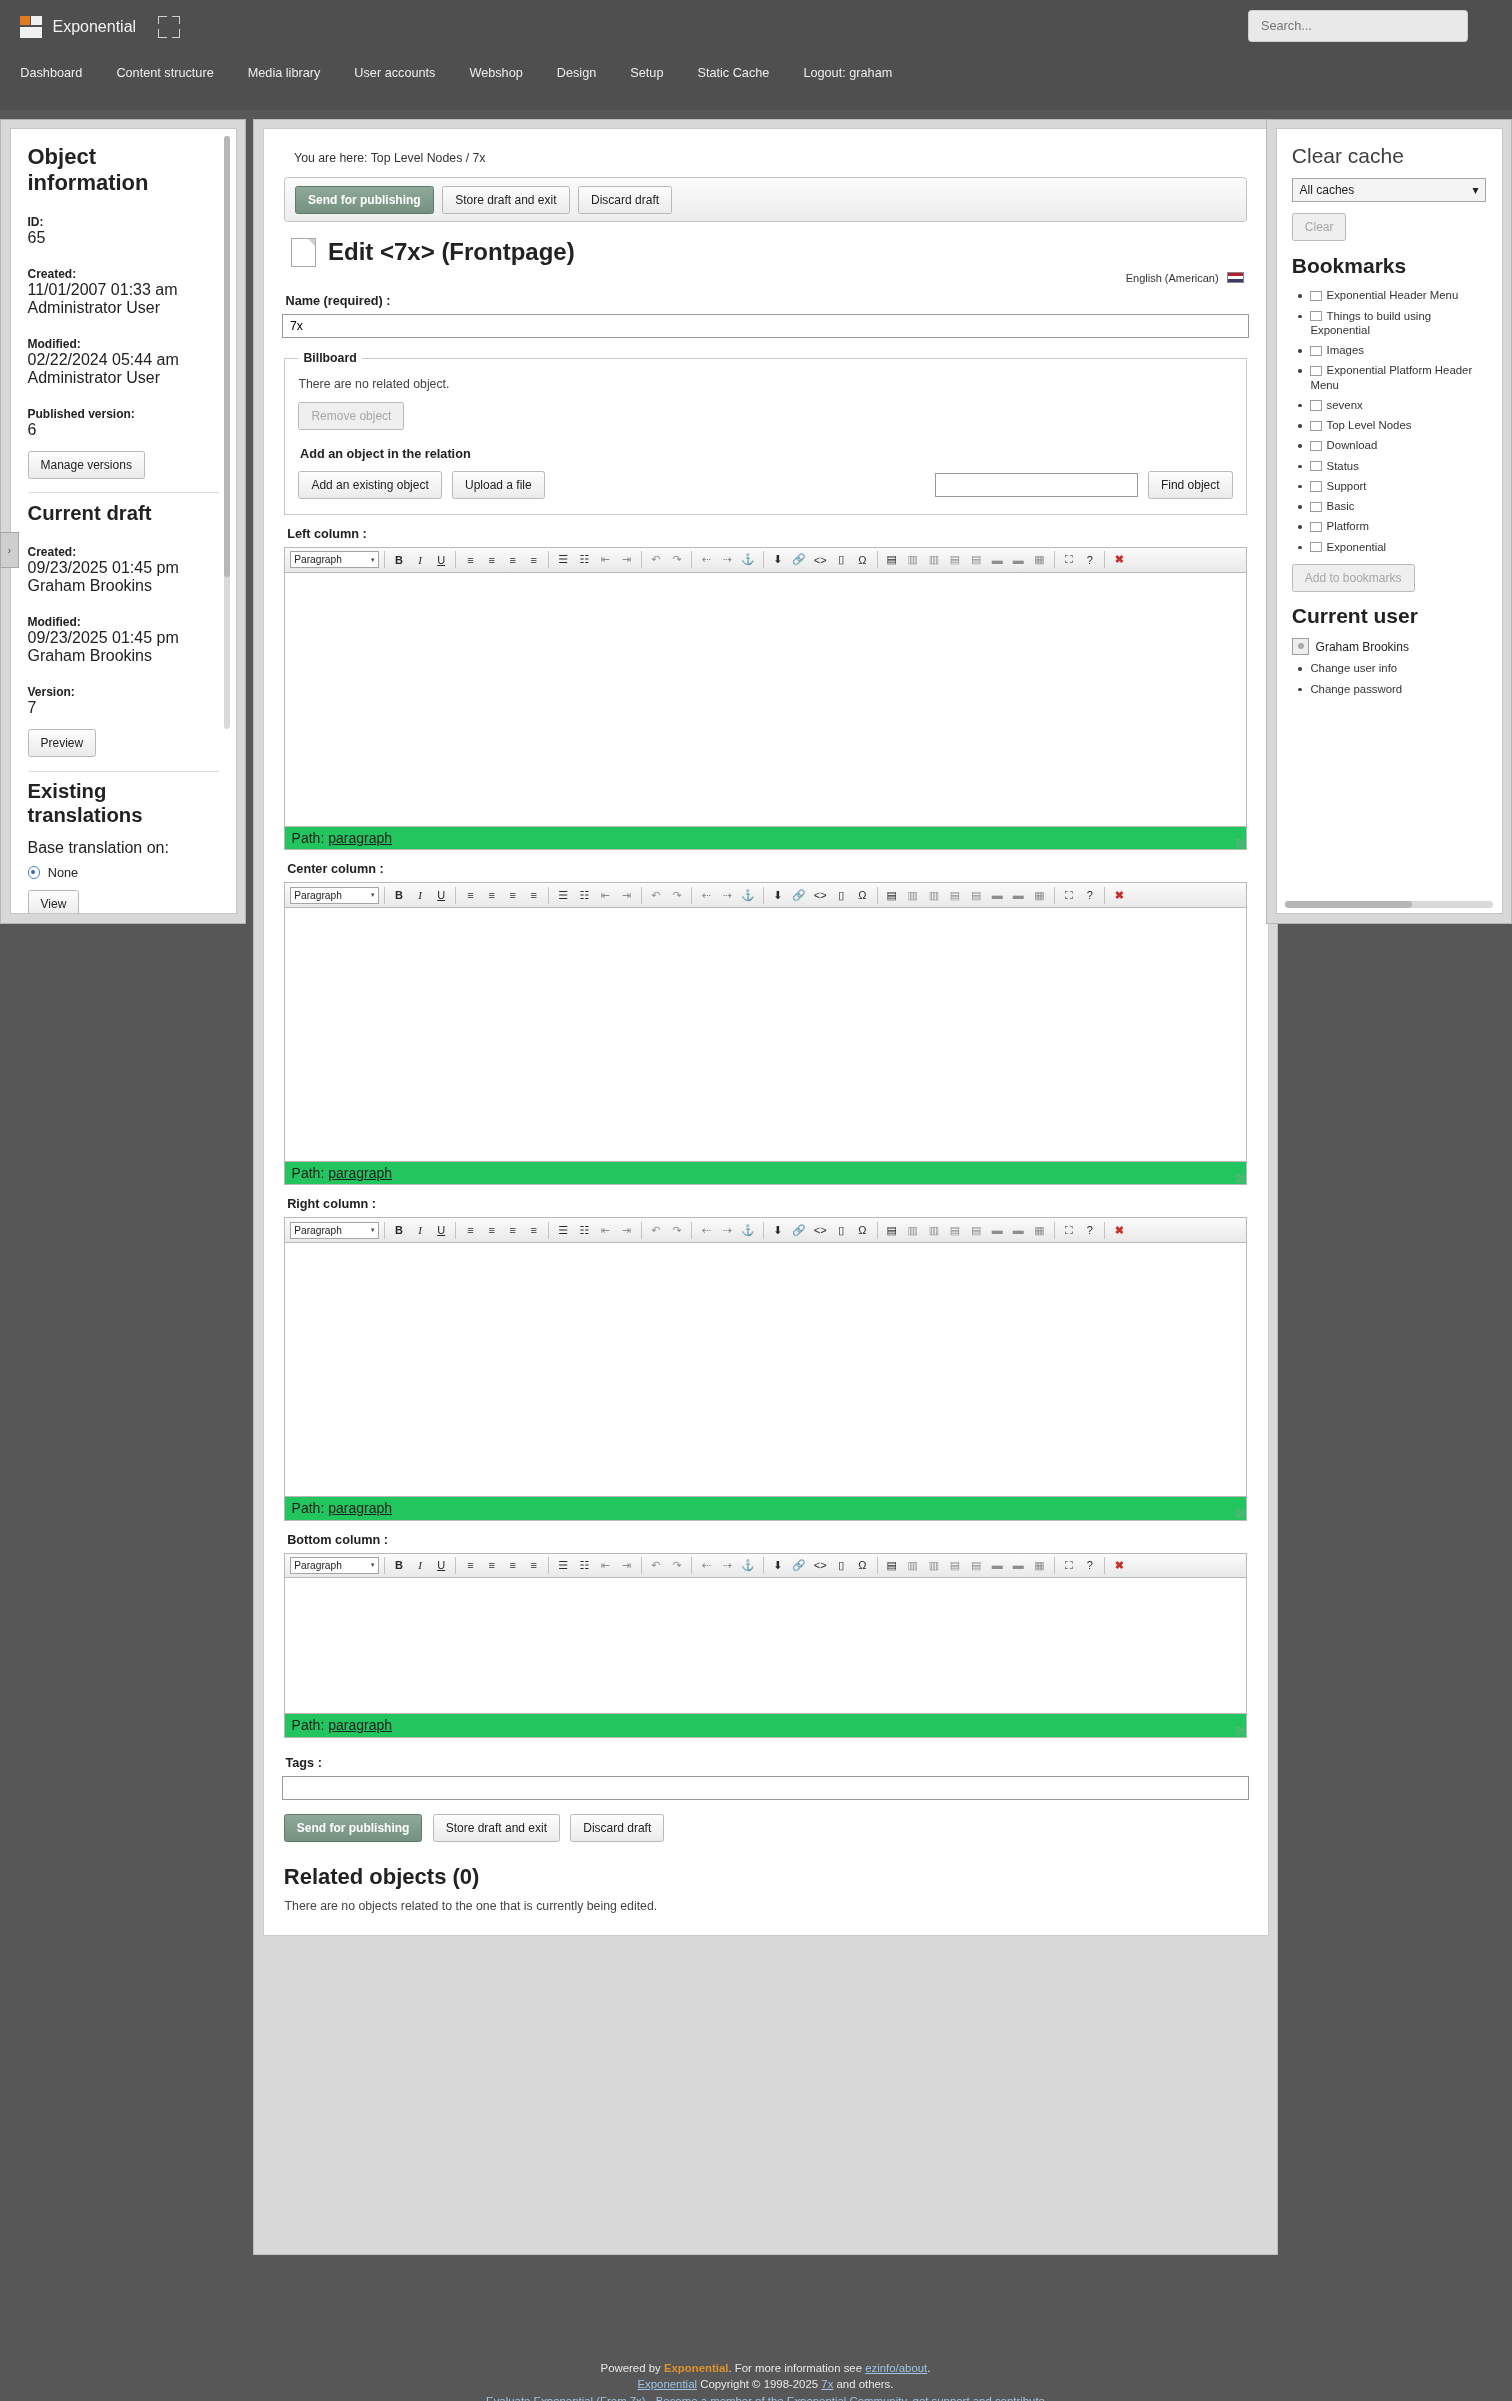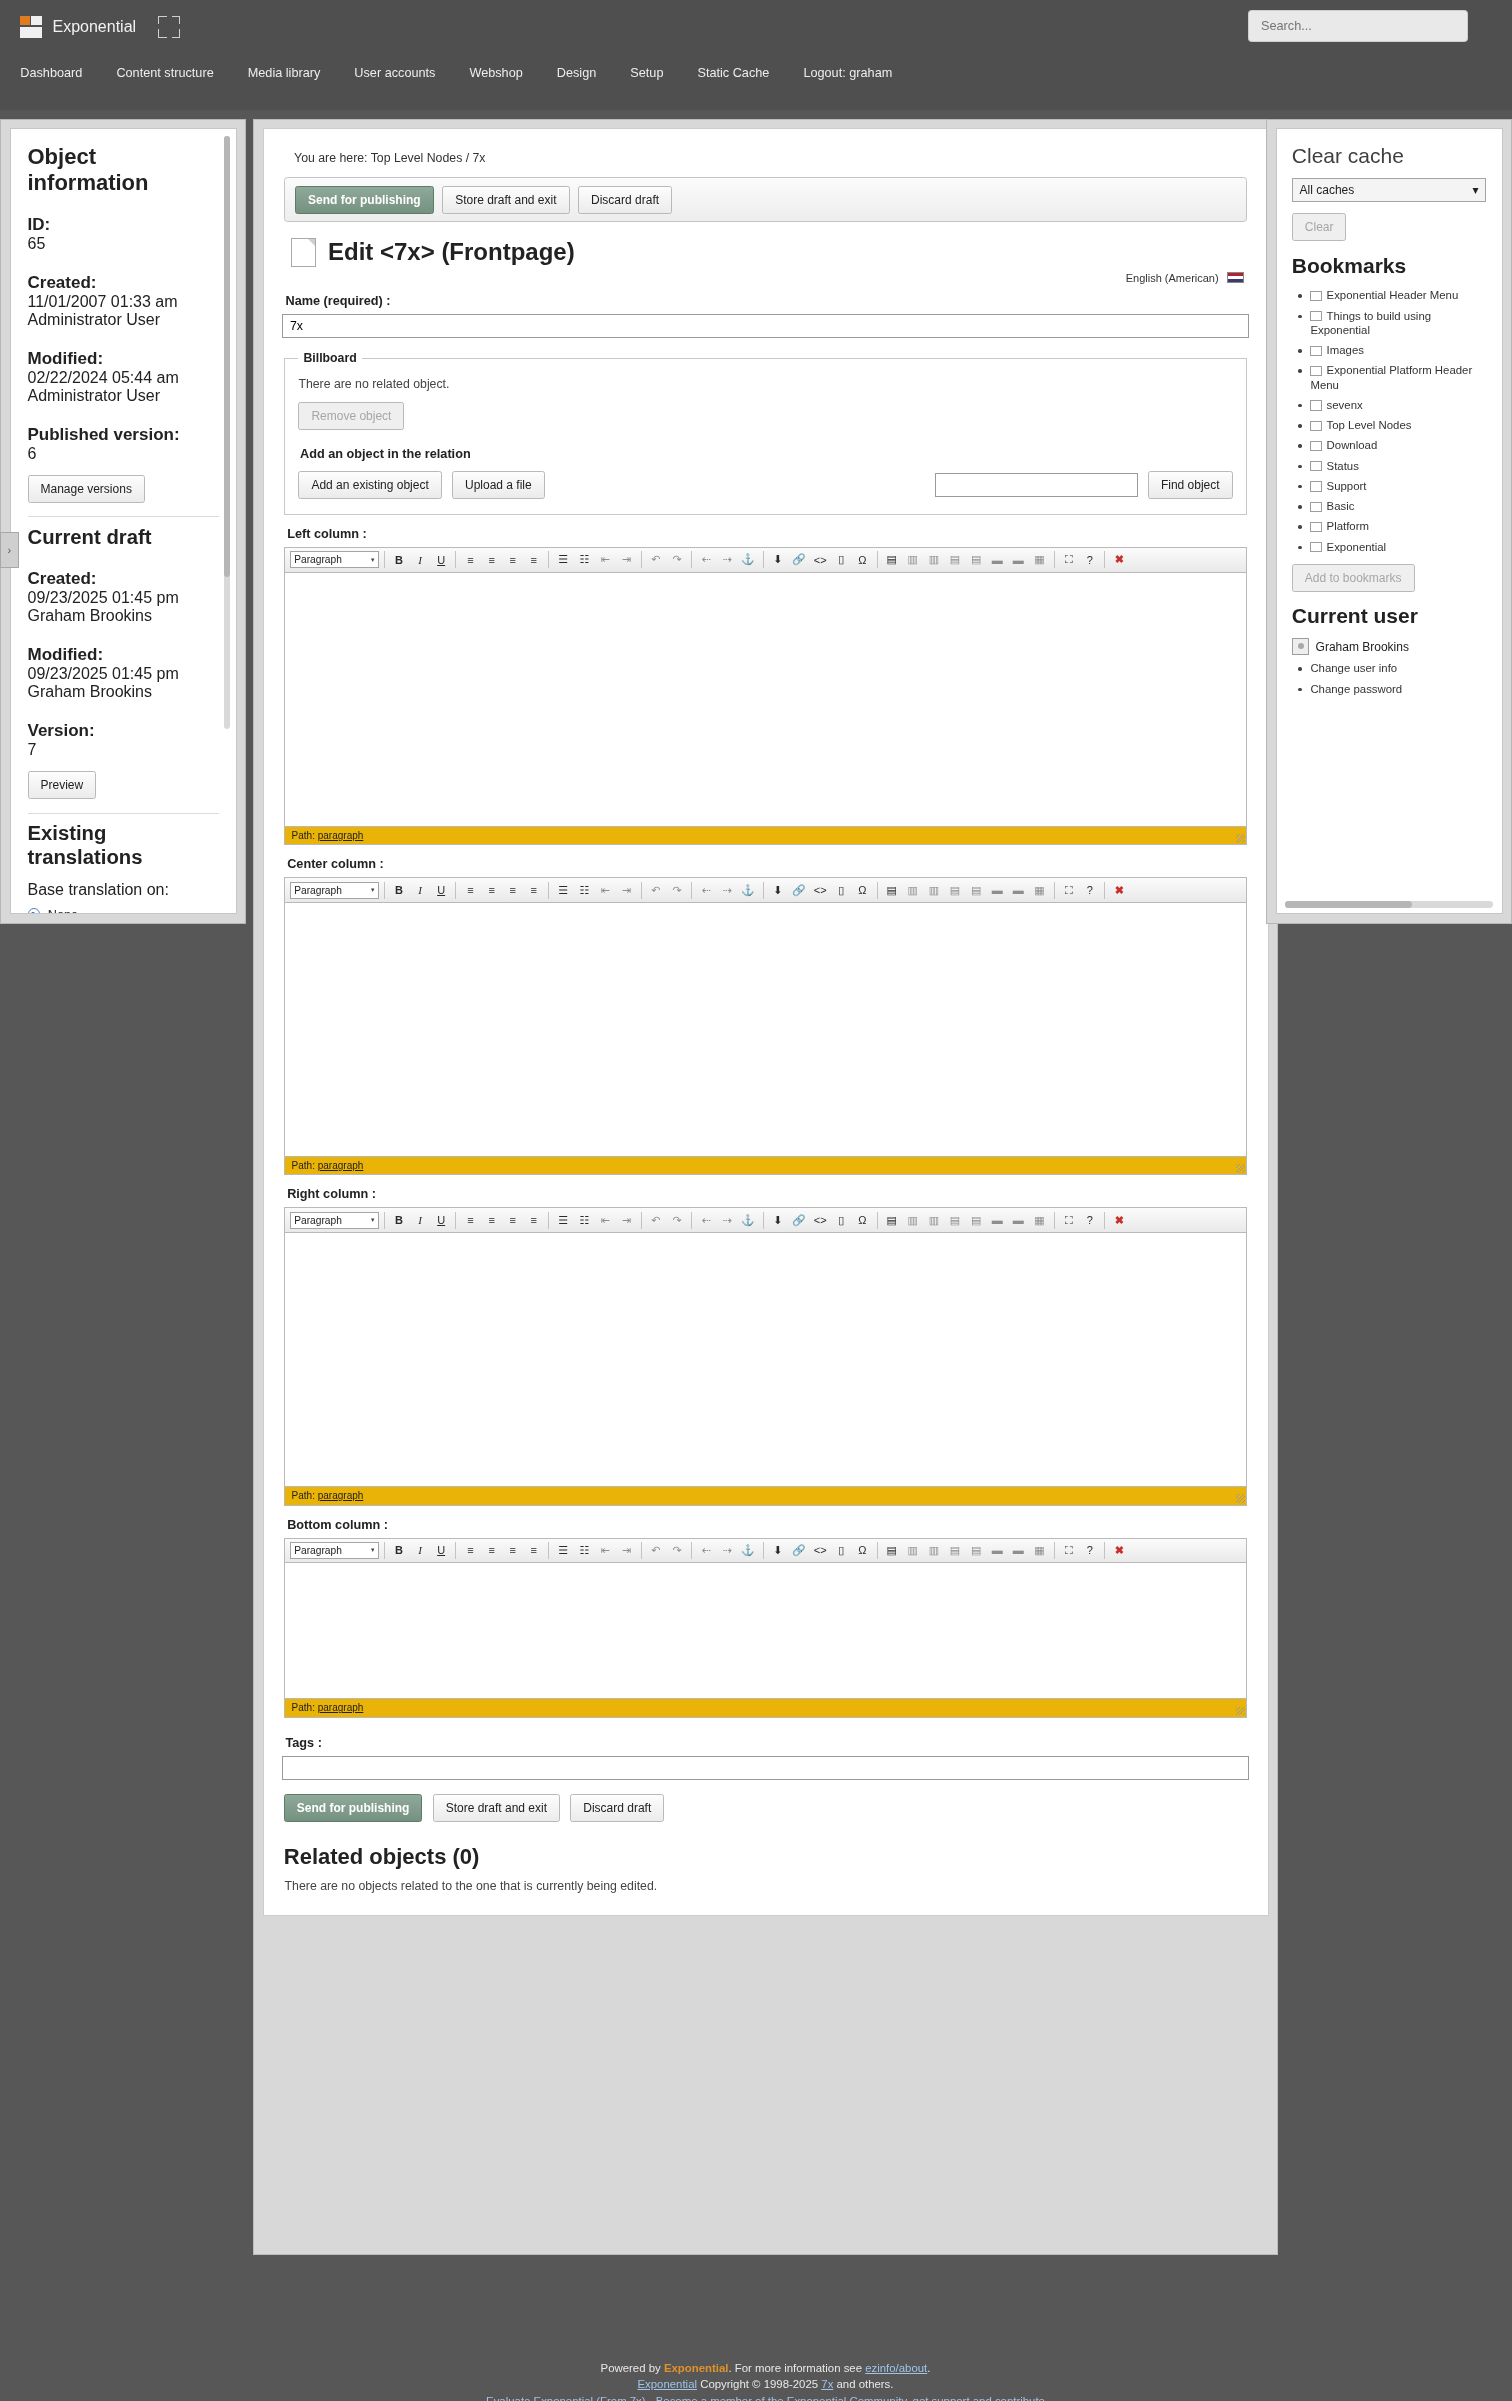--- a/index.html
+++ b/index.html
@@ -43,21 +43,21 @@
 
   
   .left-panel {
     position:absolute; left:0; top:8.5px; width:246px; height:805px;
     background:#d8d8d8; border:0.8px solid #b6b6b6;
     padding:8.5px;
   }
   .left-inner { background:#fff; border:0.8px solid #c6c6c6; width:100%; height:100%; padding:15.3px 17px; overflow:hidden; position:relative;}
   .panel-h { font-size:22px; font-weight:bold; line-height:1.15; margin:0 0 12px 0; }
   .panel-h.sm { font-size:20.3px; }
-  .kv-label { font-weight:bold; font-size:17px; margin-top:20px; }
+  .kv-label { font-weight:bold; font-size:12px; margin-top:20px; }
   .kv-val { font-size:16px; }
   .hr { border:none; border-top:0.8px solid #dcdcdc; margin:13.6px 0 8.5px; }
   .btn {
     display:inline-block; background:linear-gradient(#fdfdfd,#ebebeb);
     border:0.8px solid #b9b9b9; border-radius:2.5px; padding:6px 12px;
     font-size:12px; color:#222; cursor:pointer; font-family:inherit;
   }
   .btn.disabled { color:#a6a6a6; background:#efefef; }
   .btn.primary {
     background:linear-gradient(#8fa99a,#75917f); border:0.8px solid #5e7a68;
@@ -117,22 +117,22 @@
   }
   .sel .car { font-size:6.8px; color:#444;}
   .tbtn { width:18.6px; height:18.6px; border:0.8px solid transparent; display:flex; align-items:center;
           justify-content:center; font-size:11px; color:#2a2a2a; }
   .tbtn.b { font-weight:bold; }
   .tbtn.i { font-style:italic; font-family:"Liberation Serif", serif;}
   .tbtn.u { text-decoration:underline; }
   .tbtn.g { color:#8e8e8e; }
   .tsep { width:0.8px; height:17px; background:#c3c3c3; margin:0 2.5px;}
   .ed-body { border:0.8px solid #b9b9b9; border-top:none; background:#fff; height:254px; }
-  .ed-path { border:0.8px solid #b9b9b9; border-top:none; background:#eab308;
-             font-size:10px; padding:3.4px 6.8px; color:#222; position:relative;}
+  .ed-path { border:0.8px solid #b9b9b9; border-top:none; background:#22c55e;
+             font-size:14px; padding:3.4px 6.8px; color:#222; position:relative;}
   .ed-path u { text-decoration:underline; }
   .resizer { position:absolute; right:1.7px; bottom:1.7px; width:8.5px; height:8.5px;
              background:repeating-linear-gradient(135deg,#9a9a9a 0 0.8px,transparent 0.8px 2.5px);}
 
   .rel-h { font-size:22px; font-weight:bold; margin:22px 0 8.5px 1.7px;}
   .bottom-btns { display:flex; gap:10.2px; margin:13.6px 1.7px 0;}
 
   
   .right-panel {
     position:absolute; left:1266px; top:8.5px; width:246px; height:805px;

